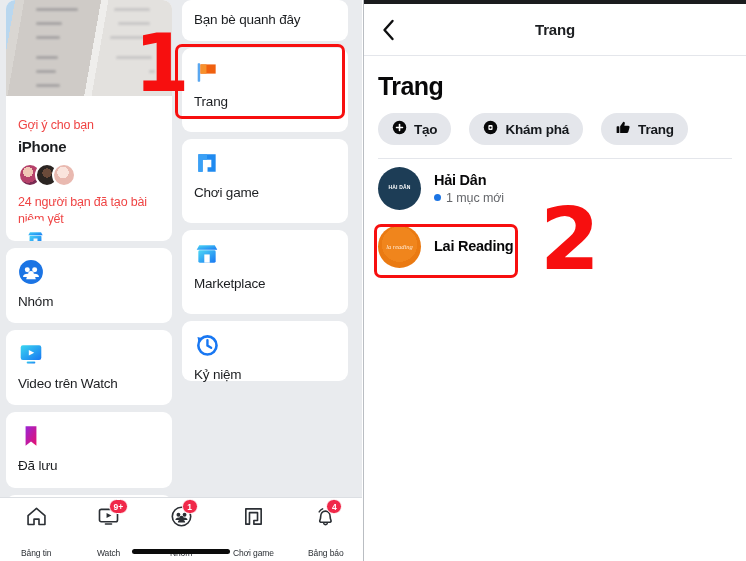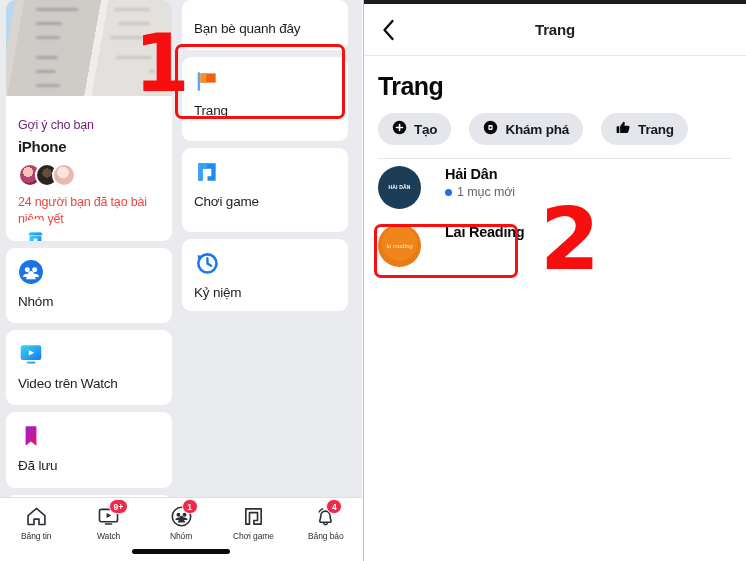--- a/index.html
+++ b/index.html
@@ -59,21 +59,21 @@
     height: 3px; border-radius: 2px; filter: blur(1.3px);
   }
   .story-photo .blurline.light { background: rgba(150,150,155,0.33); }
   .story-badge {
     position: absolute; left: 12px; bottom: -14px;
     width: 34px; height: 34px; border-radius: 50%;
     background: #fff; display: flex; align-items: center; justify-content: center;
     box-shadow: 0 0 0 2px #fff;
   }
   .story-body { padding: 22px 12px 14px 12px; }
-  .story-sub { font-size: 12.5px; color: #701a75; margin-bottom: 6px; letter-spacing: -0.2px;}
+  .story-sub { font-size: 12.5px; color: #ef4444; margin-bottom: 6px; letter-spacing: -0.2px;}
   .story-title { font-size: 15px; font-weight: 700; color: #1c1e21; margin-bottom: 8px; letter-spacing: -0.3px;}
   .facepile { display: flex; margin-bottom: 7px; }
   .face {
     width: 24px; height: 24px; border-radius: 50%;
     border: 2px solid #fff; margin-right: -7px;
     background-size: cover;
   }
   .face.f1 { background: radial-gradient(circle at 40% 35%, #f0c6b5 0 28%, #b5416a 28% 60%, #7a2b52 60% 100%); }
   .face.f2 { background: radial-gradient(circle at 50% 40%, #6a4a3a 0 30%, #2b2522 30% 100%); }
   .face.f3 { background: radial-gradient(circle at 45% 38%, #fae4dd 0 35%, #e9b9b0 35% 100%); }
@@ -86,21 +86,21 @@
     background: #ffffff;
     border-top: 1px solid #dcdfe3;
     display: flex; align-items: flex-start; padding-top: 6px;
   }
   .tab {
     flex: 1; display: flex; flex-direction: column; align-items: center;
     position: relative;
   }
   .tab-ico { height: 24px; display: flex; align-items: center; justify-content: center; position: relative; }
   .tab-label {
-    font-size: 8.5px; color: #2b2f34; margin-top: 3px; letter-spacing: -0.1px;
+    font-size: 8.5px; color: #2b2f34; margin-top: 20px; letter-spacing: -0.1px;
   }
   .tab-label.active { color: #2e81f4; }
   .badge {
     position: absolute; top: -5px; left: 12px;
     background: #f02849; color: #fff; font-size: 8.5px; font-weight: 700;
     border-radius: 9px; min-width: 16px; height: 15px;
     display: flex; align-items: center; justify-content: center;
     padding: 0 3.5px; border: 1.5px solid #fff;
   }
   .home-indicator {
@@ -144,21 +144,21 @@
   .chip-dot {
     position: absolute; top: 2px; right: 9px;
     width: 7px; height: 7px; border-radius: 50%; background: #1b74e4;
   }
   .chip-divider { height: 1px; background: #e4e6eb; margin: 13px 14px 0 14px; }
   .section-h {
     font-size: 16.5px; font-weight: 700; color: #080809;
     padding: 13px 14px 6px 14px; letter-spacing: -0.35px;
   }
   .page-row {
-    display: flex; gap: 24px;
+    display: flex; align-items: center; gap: 13px;
     padding: 7px 14px; height: 58px;
   }
   .page-av { width: 43px; height: 43px; border-radius: 50%; flex: none;
     display:flex; align-items:center; justify-content:center; overflow:hidden; }
   .av-haidan { background: #1d3d56; }
   .av-lai { background: radial-gradient(circle at 50% 45%, #f0851c 0 55%, #ea7a12 55% 100%); }
   .av-mark { font-size: 5px; color: #fff; font-weight: 700; text-align:center; line-height:1.15; letter-spacing:0.2px;}
   .av-mark-i { font-size: 6.5px; color: #ffe9d2; font-style: italic; font-family: "Liberation Serif", serif; }
   .page-name { font-size: 14.5px; font-weight: 700; color: #080809; letter-spacing: -0.25px; }
   .page-sub { font-size: 12.5px; color: #65676b; display: flex; align-items: center; gap: 5px; margin-top: 3px; letter-spacing: -0.1px;}
@@ -273,21 +273,21 @@
             <div class="card-label">Đã lưu</div>
           </div>
 
           <div class="card" style="height:46px;">
             
           </div>
         </div>
 
         <div class="menu-col">
 
-          <div class="card" style="padding-top:21px;">
+          <div class="card" style="padding-top:12px;">
             <div class="card-label">Bạn bè quanh đây</div>
           </div>
 
           <div class="card" style="height:84px;">
             <span class="card-icon">
               <svg width="26" height="26" viewBox="0 0 24 24">
                 <rect x="3.4" y="4" width="2.3" height="17" rx="0.6" fill="#5aa7f0"></rect>
                 <path d="M6 5 H20 V13.5 H6 Z" fill="#f0600f"></path>
                 <path d="M6 5 H11.5 V13.5 H6 Z" fill="#f7902c"></path>
               </svg>
@@ -299,22 +299,38 @@
             <span class="card-icon">
               <svg width="26" height="26" viewBox="0 0 24 24">
                 <path d="M4 4 H20 V20 H12.5 V16 H16 V9 H8 V20 H4 Z" fill="#1f8af0"></path>
                 <path d="M4 4 H12 V9 H8 V20 H4 Z" fill="#3aa0f5"></path>
               </svg>
             </span>
             <div class="card-label">Chơi game</div>
           </div>
 
 
-
-          <div class="card" style="height:72px;">
+          <div class="card" style="height:84px;">
+            <span class="card-icon">
+              <svg width="26" height="26" viewBox="0 0 24 24">
+                <defs>
+                    <linearGradient id="mpg2" x1="0" y1="0" x2="1" y2="1">
+                  <stop offset="0" stop-color="#4dd8f5"></stop>
+                      <stop offset="1" stop-color="#1877f2"></stop>
+                </linearGradient>
+                  </defs>
+                <path d="M2.5 8 L4.8 4 H19.2 L21.5 8 Z" fill="url(#mpg2)"></path>
+                <rect x="4" y="8.6" width="16" height="11.4" rx="1.3" fill="url(#mpg2)"></rect>
+                <rect x="9.5" y="12.4" width="5" height="7.6" fill="#ffffff"></rect>
+              </svg>
+            </span>
+            <div class="card-label">Marketplace</div>
+          </div>
+
+          <div class="card" style="height:60px;">
             <span class="card-icon">
               <svg width="26" height="26" viewBox="0 0 24 24">
                 <circle cx="12.4" cy="12.4" r="8.4" fill="none" stroke="#1877f2" stroke-width="2.4"></circle>
                 <path d="M4.2 9.4 L3.2 4.6 L8 5.8 Z" fill="#1877f2"></path>
                 <path d="M12.4 7.6 V12.6 L15.8 14.6" fill="none" stroke="#1877f2" stroke-width="2.2" stroke-linecap="round"></path>
               </svg>
             </span>
             <div class="card-label">Kỷ niệm</div>
           </div>
 

